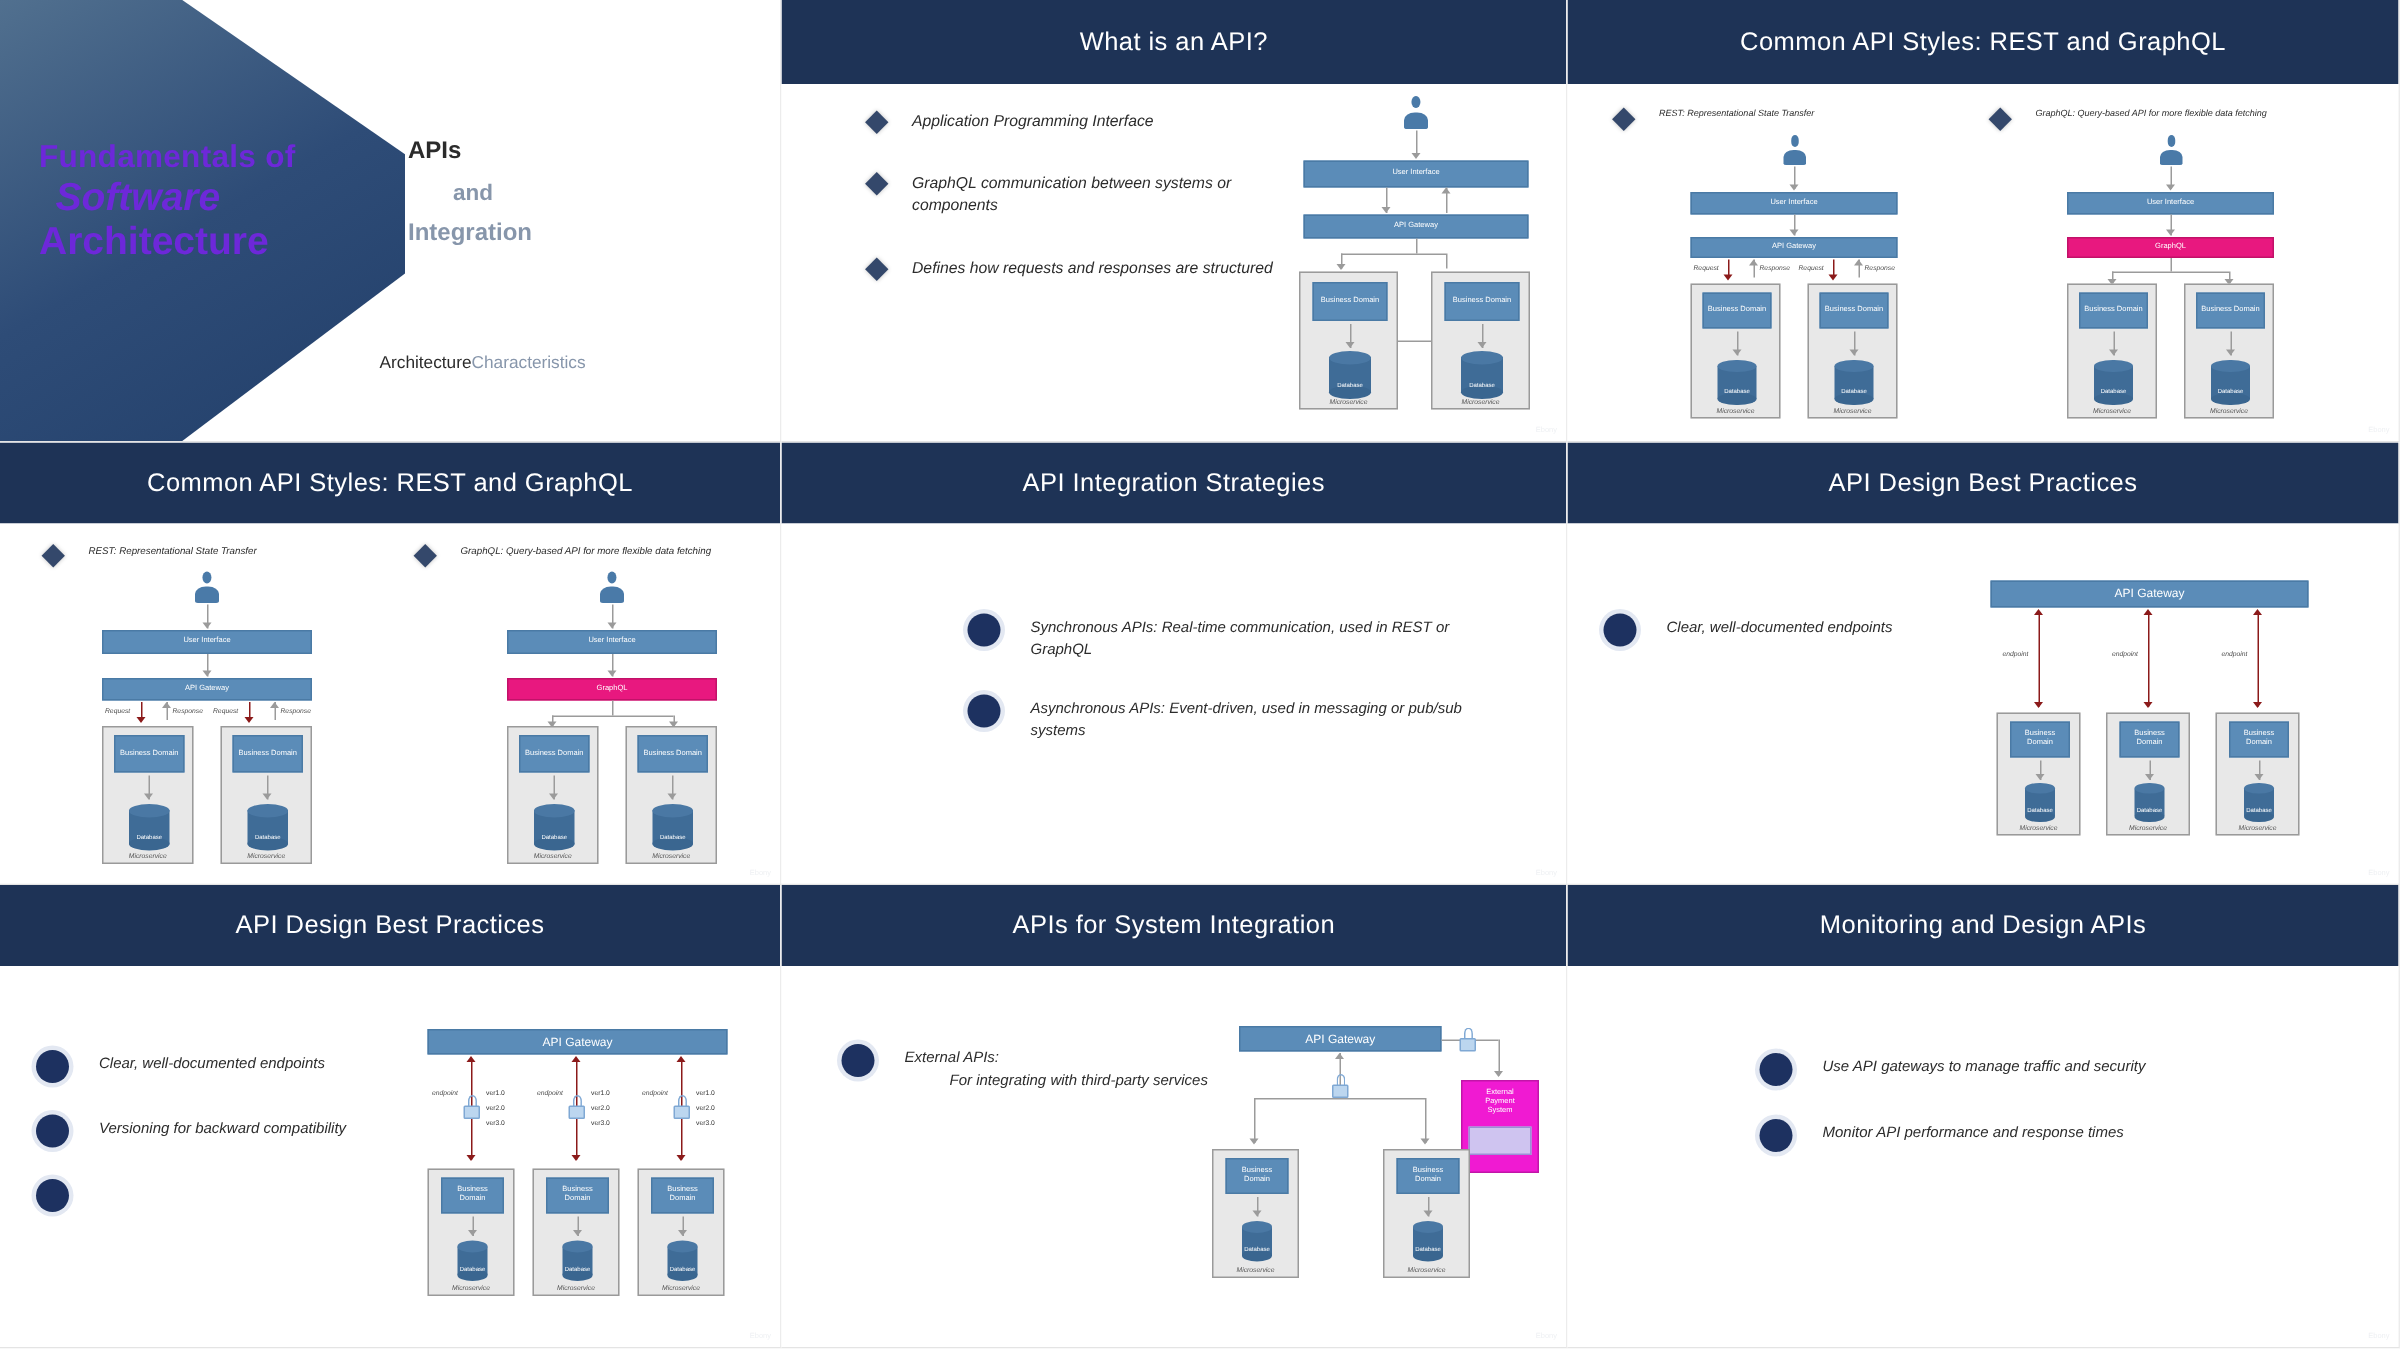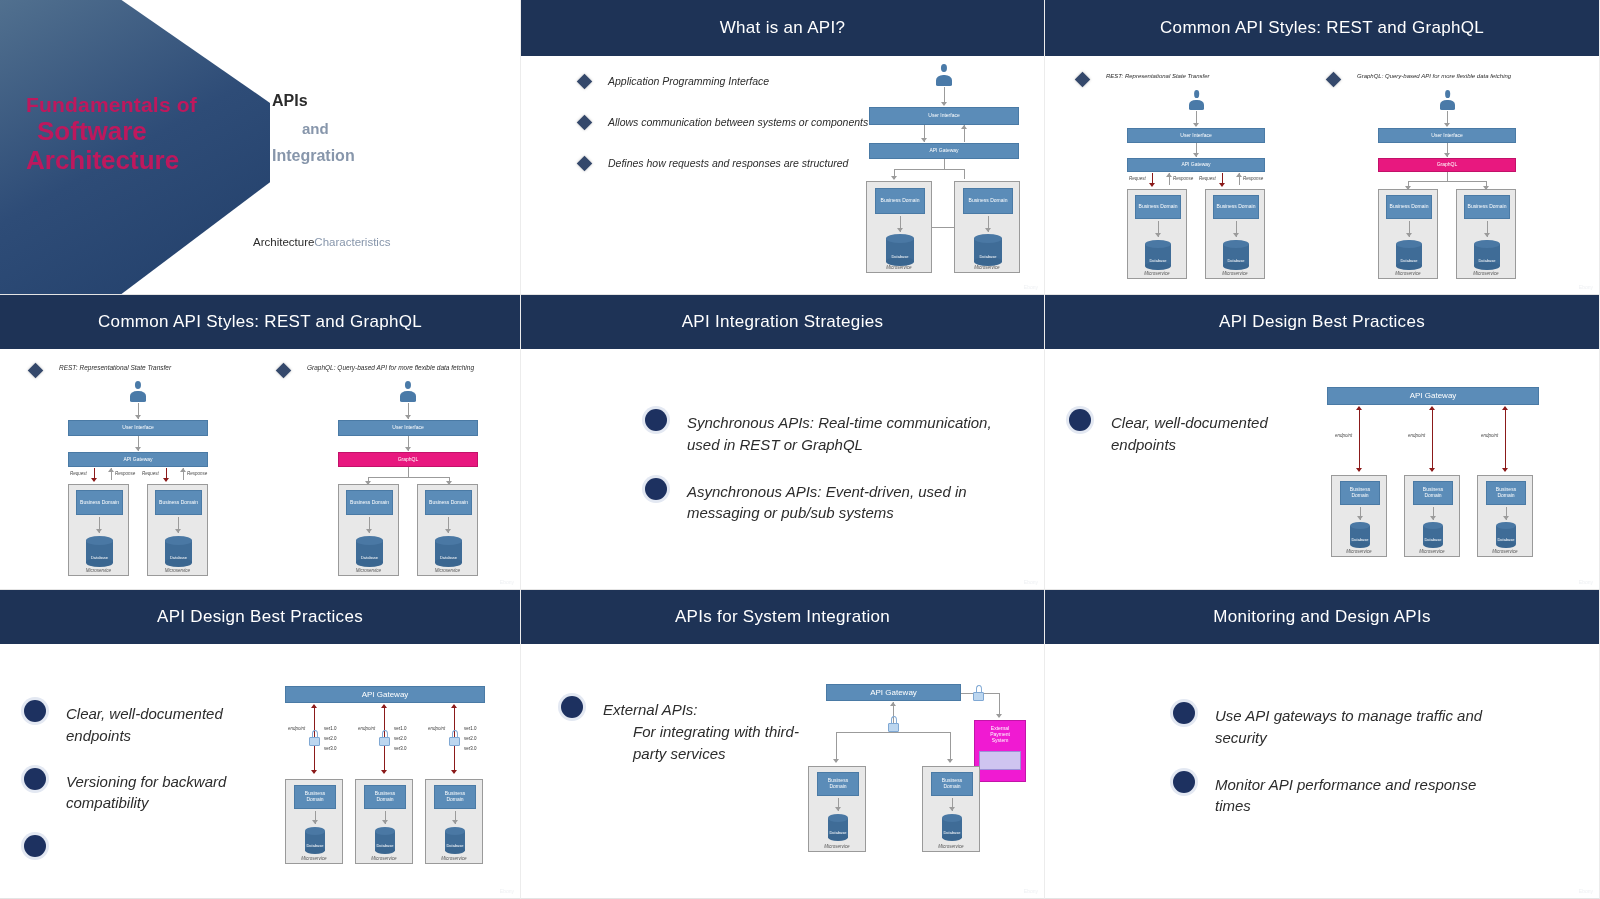--- a/index.html
+++ b/index.html
@@ -25,25 +25,25 @@
   
   .title-slide { background: #ffffff; }
   .title-shape-wide {
     position: absolute; left: 0; top: 0;
     width: 270px; height: 100%;
     background: linear-gradient(150deg, #51708f 0%, #2e4c77 50%, #223f6a 100%);
     clip-path: polygon(0 0, 45% 0, 100% 35%, 100% 62%, 45% 100%, 0 100%);
   }
   .title-text {
     position: absolute; left: 26px; top: 93px;
-    color: #be185d; z-index: 3;
+    color: #6d28d9; z-index: 3;
     line-height: 1.12;
   }
   .title-l1 { font-size: 21px; font-weight: bold; letter-spacing: .2px; }
-  .title-l2 { font-size: 26px; font-weight: bold; padding-left: 11px; }
+  .title-l2 { font-size: 26px; font-weight: bold; padding-left: 11px; font-style: italic; }
   .title-l3 { font-size: 26px; font-weight: bold; }
   .subtitle-block { position: absolute; left: 272px; top: 92px; z-index: 3; }
   .sub-apis { font-size: 16px; font-weight: bold; color: #2b2b2b; }
   .sub-and { font-size: 15px; font-weight: bold; color: #8796ab; padding-left: 30px; margin-top: 10px;}
   .sub-integration { font-size: 16px; font-weight: bold; color: #8796ab; margin-top: 10px; }
   .brand {
     position: absolute; left: 253px; top: 236px; z-index: 3;
     font-size: 11.5px; font-weight: normal;
   }
   .brand .b1 { color: #2b2b2b; }
@@ -72,21 +72,21 @@
   .circle {
     width: 22px; height: 22px; border-radius: 50%;
     background: #1d3160; flex: none;
     box-shadow: 0 0 0 3px #e3e8f2;
   }
   .btext {
     font-style: italic; color: #2c2c2c;
     font-size: 10.5px; line-height: 1.45;
     margin-left: 18px;
   }
-  .btext.big { font-size: 15px; margin-left: 20px; margin-top: 3px; }
+  .btext.big { font-size: 10px; margin-left: 20px; margin-top: 3px; }
   .indent { display: block; padding-left: 30px; }
 
   
   .diag { position: absolute; }
   .bx {
     background: #5b8cb8; border: 1px solid #4a7aa5;
     color: #ffffff; display: flex; align-items: center; justify-content: center;
     text-align: center; line-height: 1.15;
     font-size: 5px; position: absolute;
   }
@@ -192,21 +192,21 @@
       <span>What is an API?</span>
     </div>
     <div class="body-area" style="height:201px">
       <div class="bullets" style="left:58px; top:18px; width:300px">
         <div class="bullet-row" style="margin-bottom:26px">
           <span class="diamond"></span>
           <span class="btext">Application Programming Interface</span>
         </div>
         <div class="bullet-row" style="margin-bottom:26px">
           <span class="diamond"></span>
-          <span class="btext">Allows communication between systems or components</span>
+          <span class="btext">GraphQL communication between systems or components</span>
         </div>
         <div class="bullet-row">
           <span class="diamond"></span>
           <span class="btext">Defines how requests and responses are structured</span>
         </div>
       </div>
 
       <div class="diag" style="left:343px; top:8px; width:160px; height:215px">
         <div class="person" style="left:72px; top:0; width:16px; height:22px">
           <div class="head"></div>

